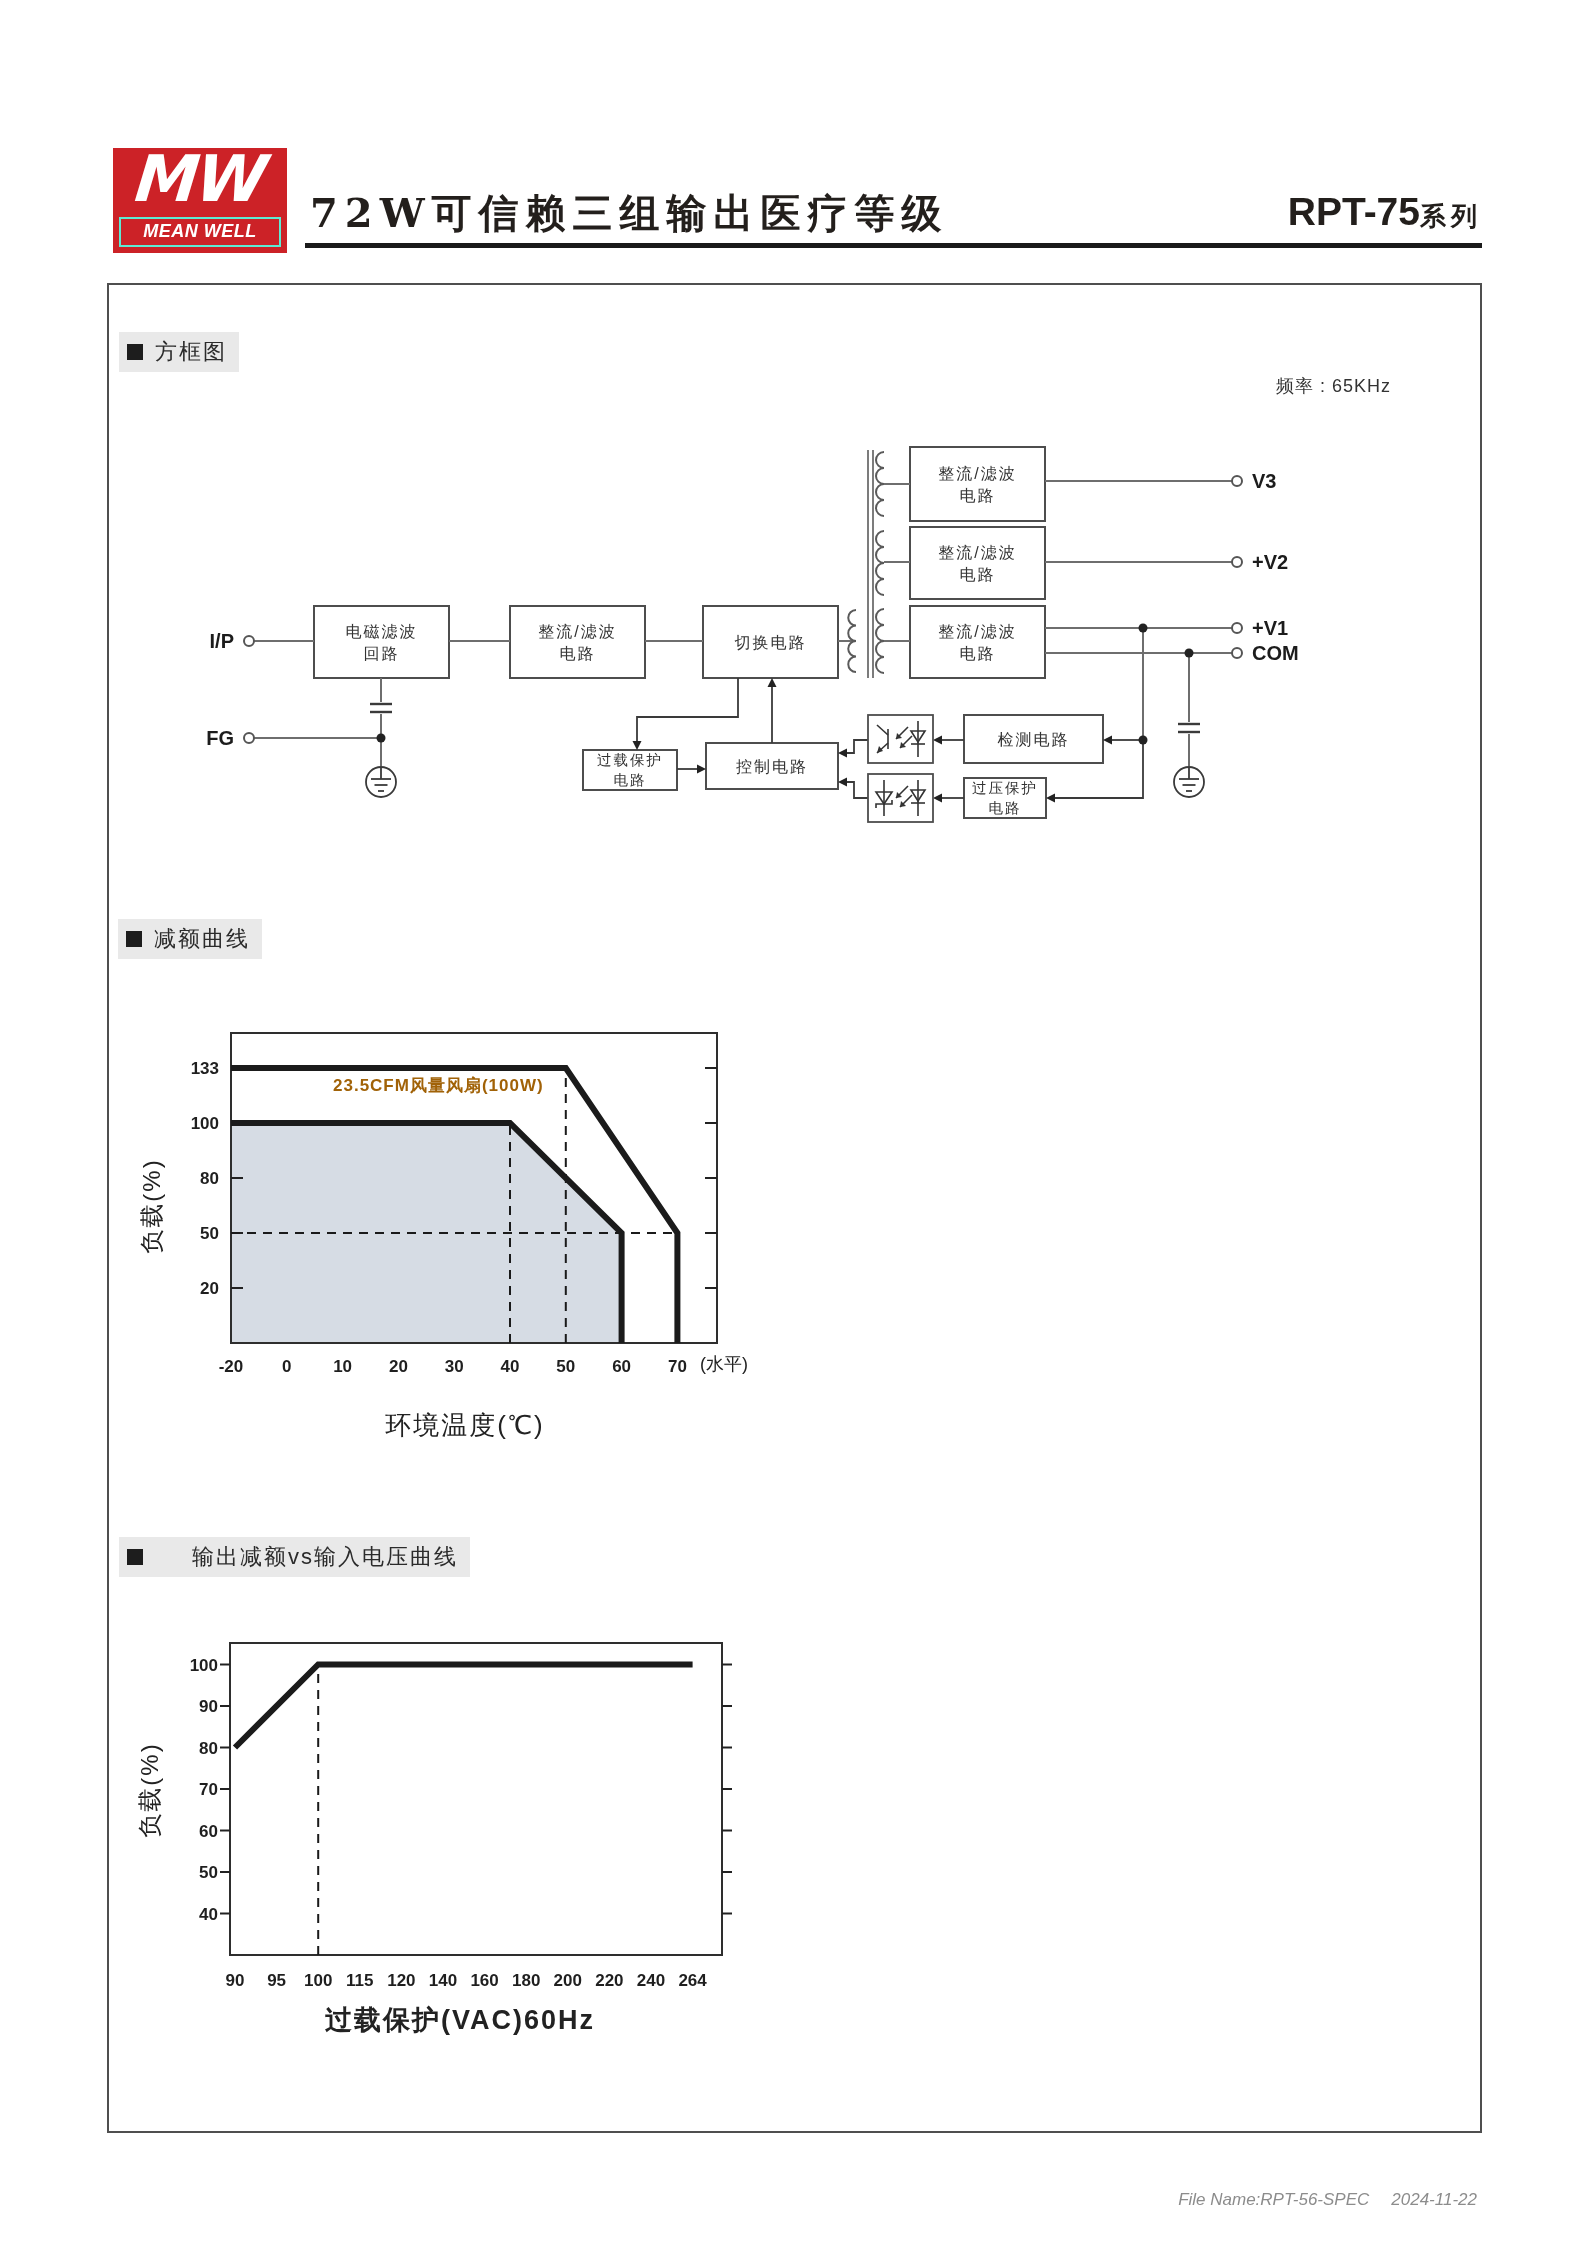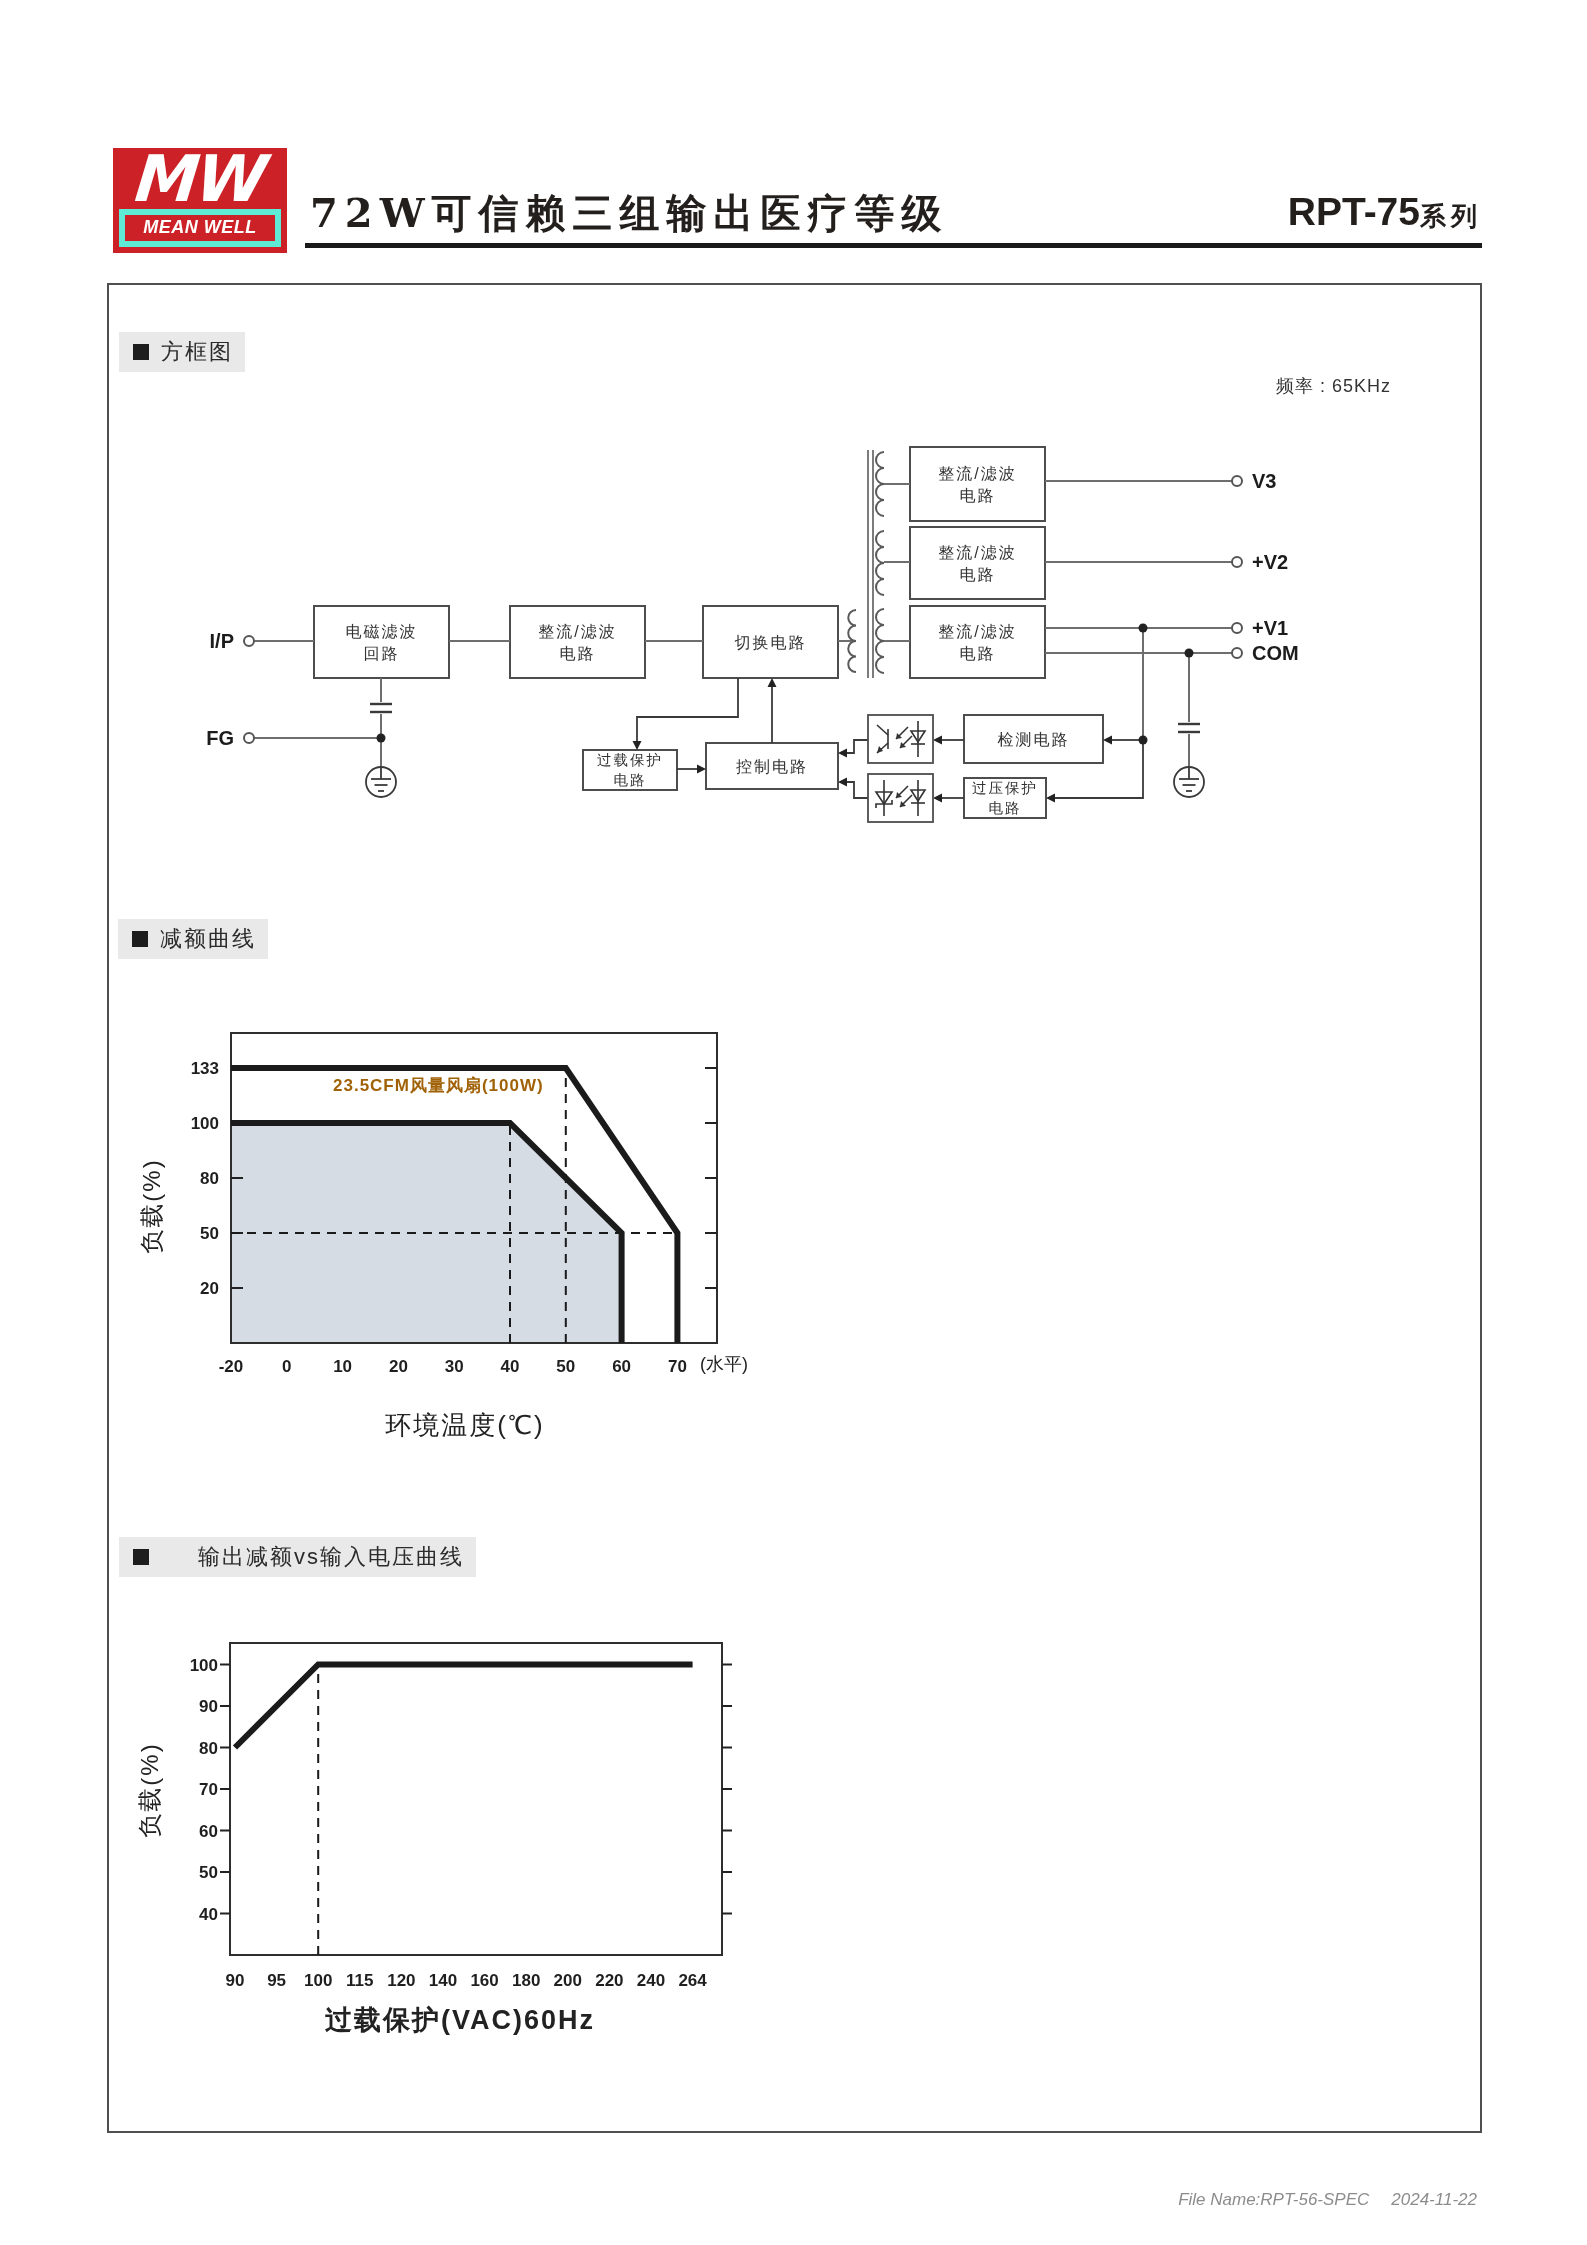--- a/index.html
+++ b/index.html
@@ -2,32 +2,32 @@
 <html><head>
 <meta charset="utf-8">
 <style>
   html,body{margin:0;padding:0;background:#ffffff;}
   body{width:1587px;height:2245px;position:relative;font-family:"Liberation Sans",sans-serif;color:#2a2a2a;}
   .abs{position:absolute;}
   
   .logo{left:113px;top:148px;width:174px;height:105px;background:#cc2227;overflow:hidden;}
   .logo-mw{position:absolute;left:0;right:0;top:-6px;text-align:center;font-family:"DejaVu Sans",sans-serif;
     font-weight:900;font-style:italic;font-size:64px;color:#ffffff;letter-spacing:-3px;transform:skewX(-6deg);}
-  .logo-name{position:absolute;left:6px;right:6px;bottom:6px;height:26px;border:6px solid #5eead4;
+  .logo-name{position:absolute;left:6px;right:6px;bottom:6px;height:26px;border:2px solid #5eead4;
     text-align:center;font-weight:700;font-style:italic;font-size:18px;line-height:25px;color:#ffffff;letter-spacing:0.5px;}
   .title{left:310px;top:186px;font-family:"DejaVu Serif","Liberation Serif",serif;font-weight:700;
     font-size:40px;color:#231f1c;letter-spacing:7px;white-space:nowrap;}
   .underline{left:305px;top:243px;width:1177px;height:5px;background:#1a1a1a;}
   .series{left:1140px;top:190px;width:342px;text-align:right;white-space:nowrap;color:#231f1c;}
   .series-code{font-family:"Liberation Sans",sans-serif;font-weight:700;font-size:39px;}
   .series-suffix{font-family:"DejaVu Serif","Liberation Serif",serif;font-weight:700;font-size:26px;letter-spacing:5px;}
   
   .content-box{left:107px;top:283px;width:1371px;height:1846px;border:2px solid #4f4f4f;}
   
-  .sec{background:#e9e9e9;display:inline-flex;align-items:center;padding:5px 12px 5px 14px;}
+  .sec{background:#e9e9e9;display:inline-flex;align-items:center;padding:5px 12px 5px 8px;}
   .sec .sq{width:16px;height:16px;background:#1d1d1d;margin-right:12px;flex:none;}
   .sec .txt{font-size:22px;color:#2b2b2b;letter-spacing:2px;white-space:nowrap;}
   .freq{left:1276px;top:374px;font-size:18px;color:#333;letter-spacing:1px;}
   
   .curve-label{font-weight:700;font-size:17px;color:#a16207;letter-spacing:1px;white-space:nowrap;}
   .axis-title{font-size:26px;color:#222;letter-spacing:2px;text-align:center;}
   .yaxis-title{width:200px;text-align:center;transform:rotate(-90deg);font-size:24px;color:#222;letter-spacing:2px;}
   .shuiping{font-size:18px;color:#222;}
   .footer{left:900px;top:2190px;width:577px;text-align:right;font-style:italic;font-size:17px;color:#8c8c8c;white-space:nowrap;}
   .footer .date{margin-left:22px;}

